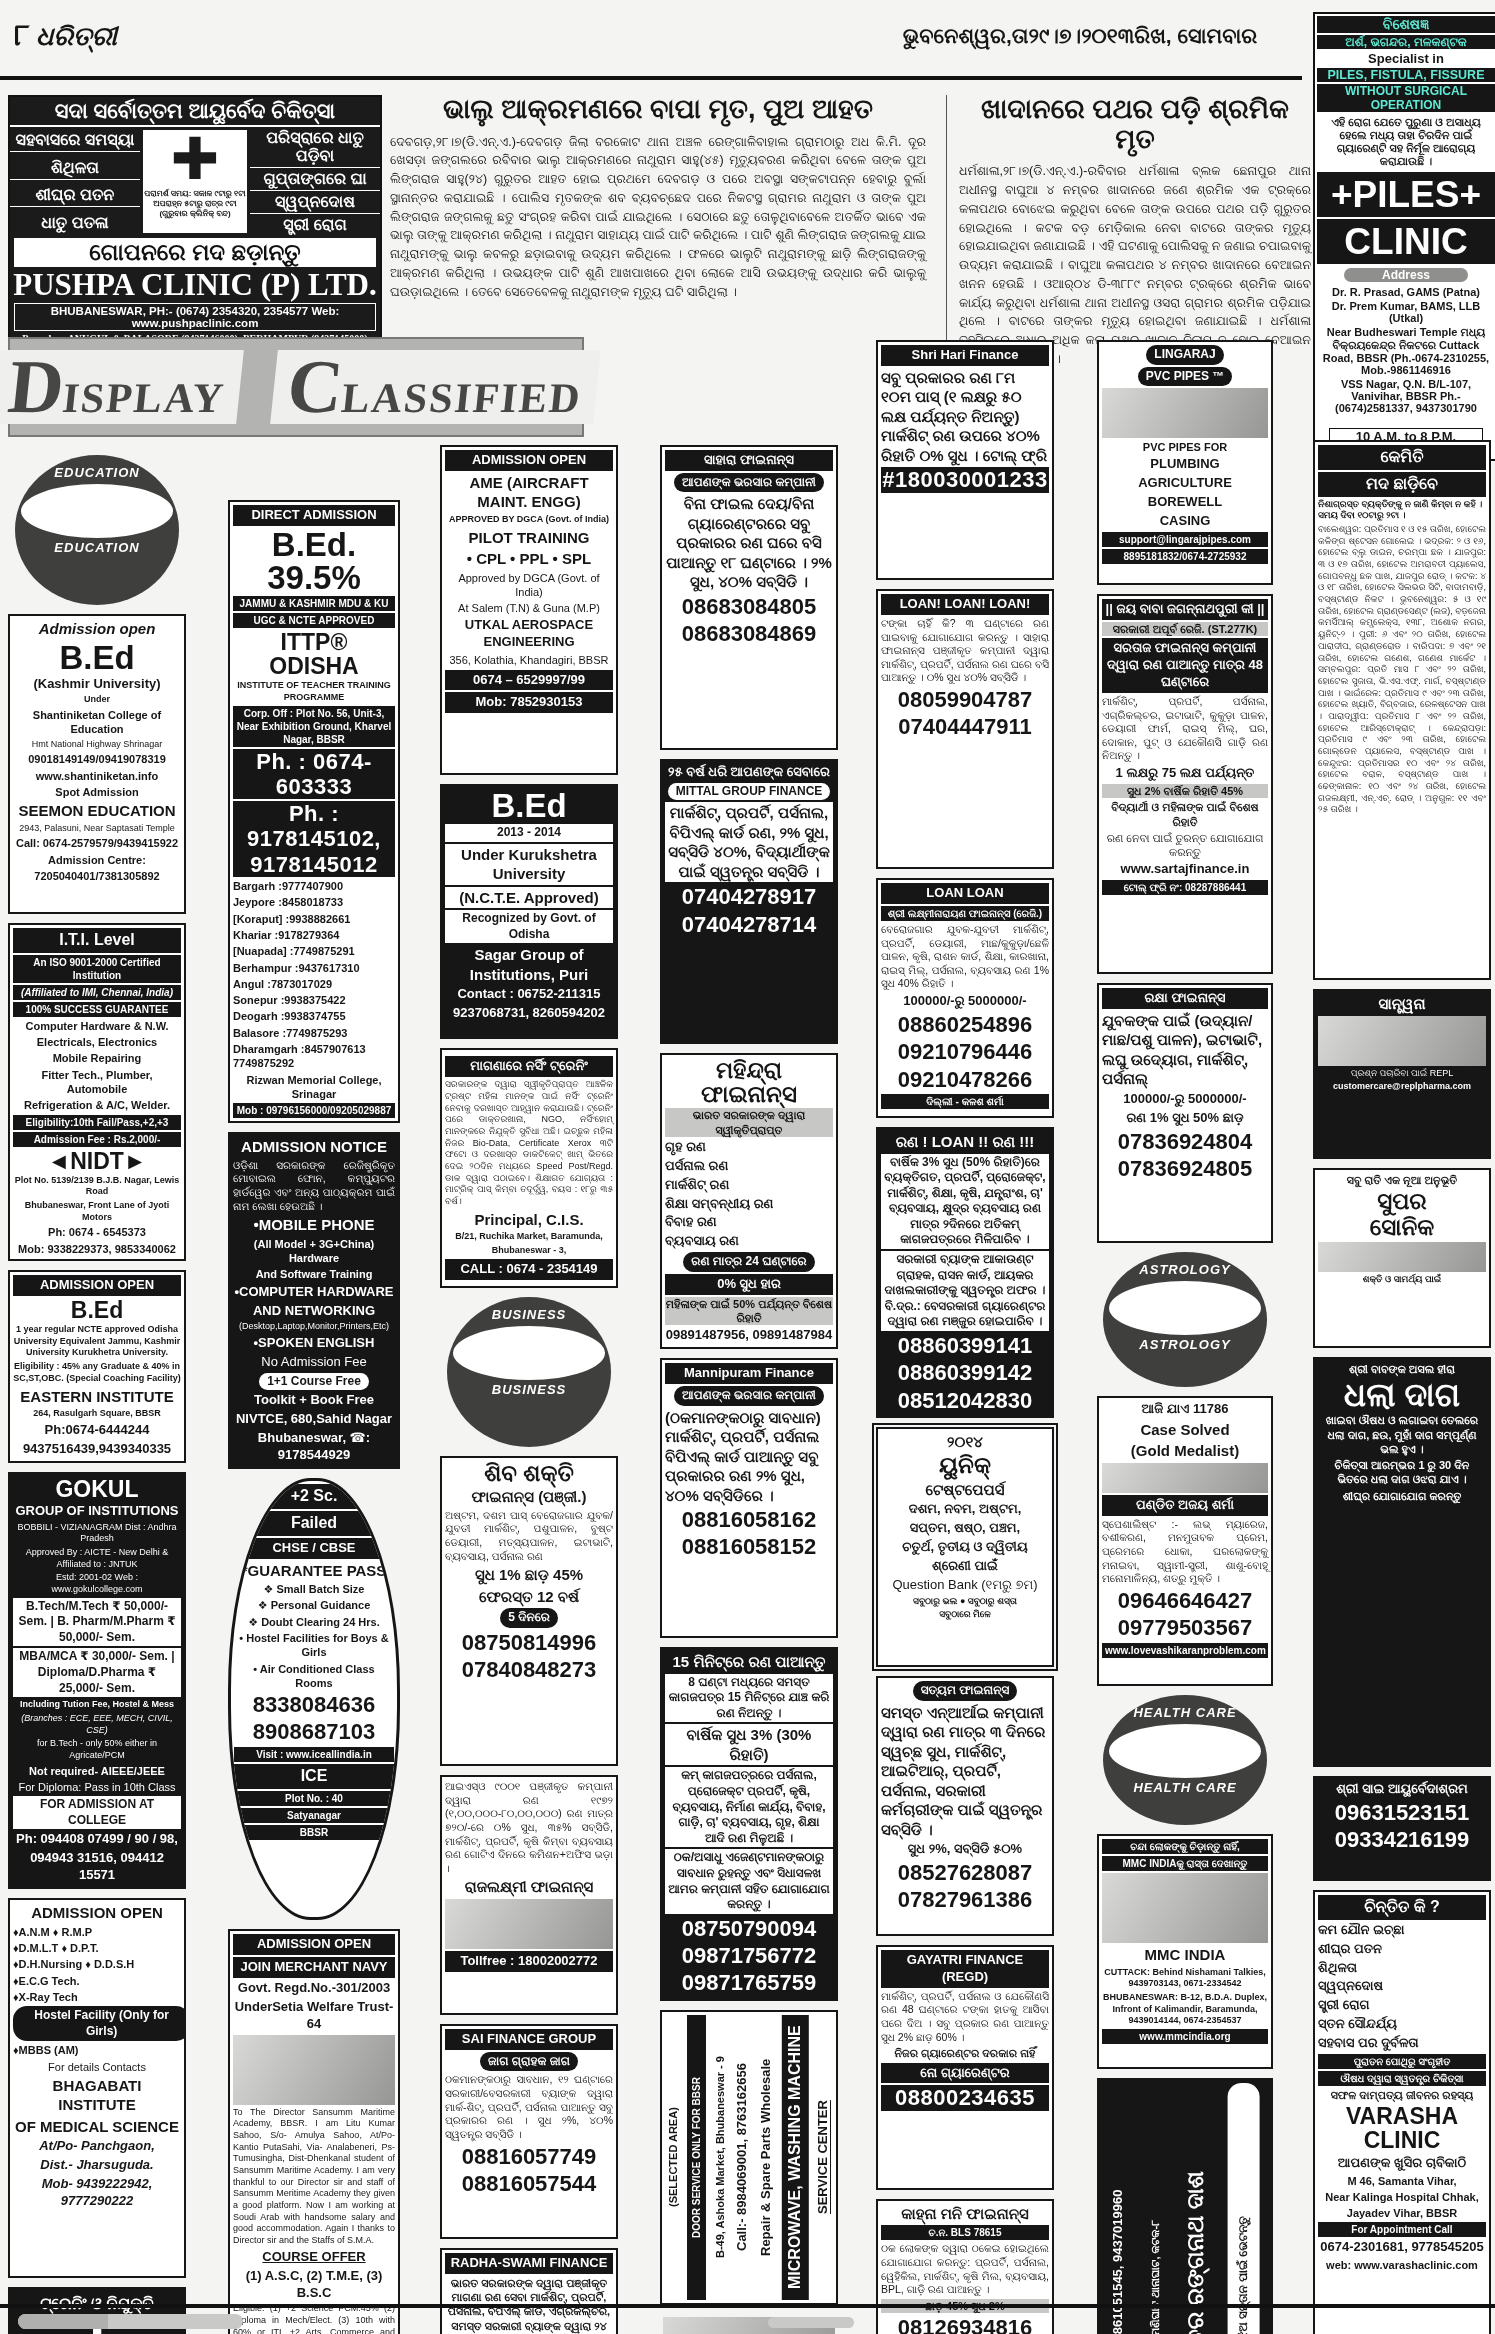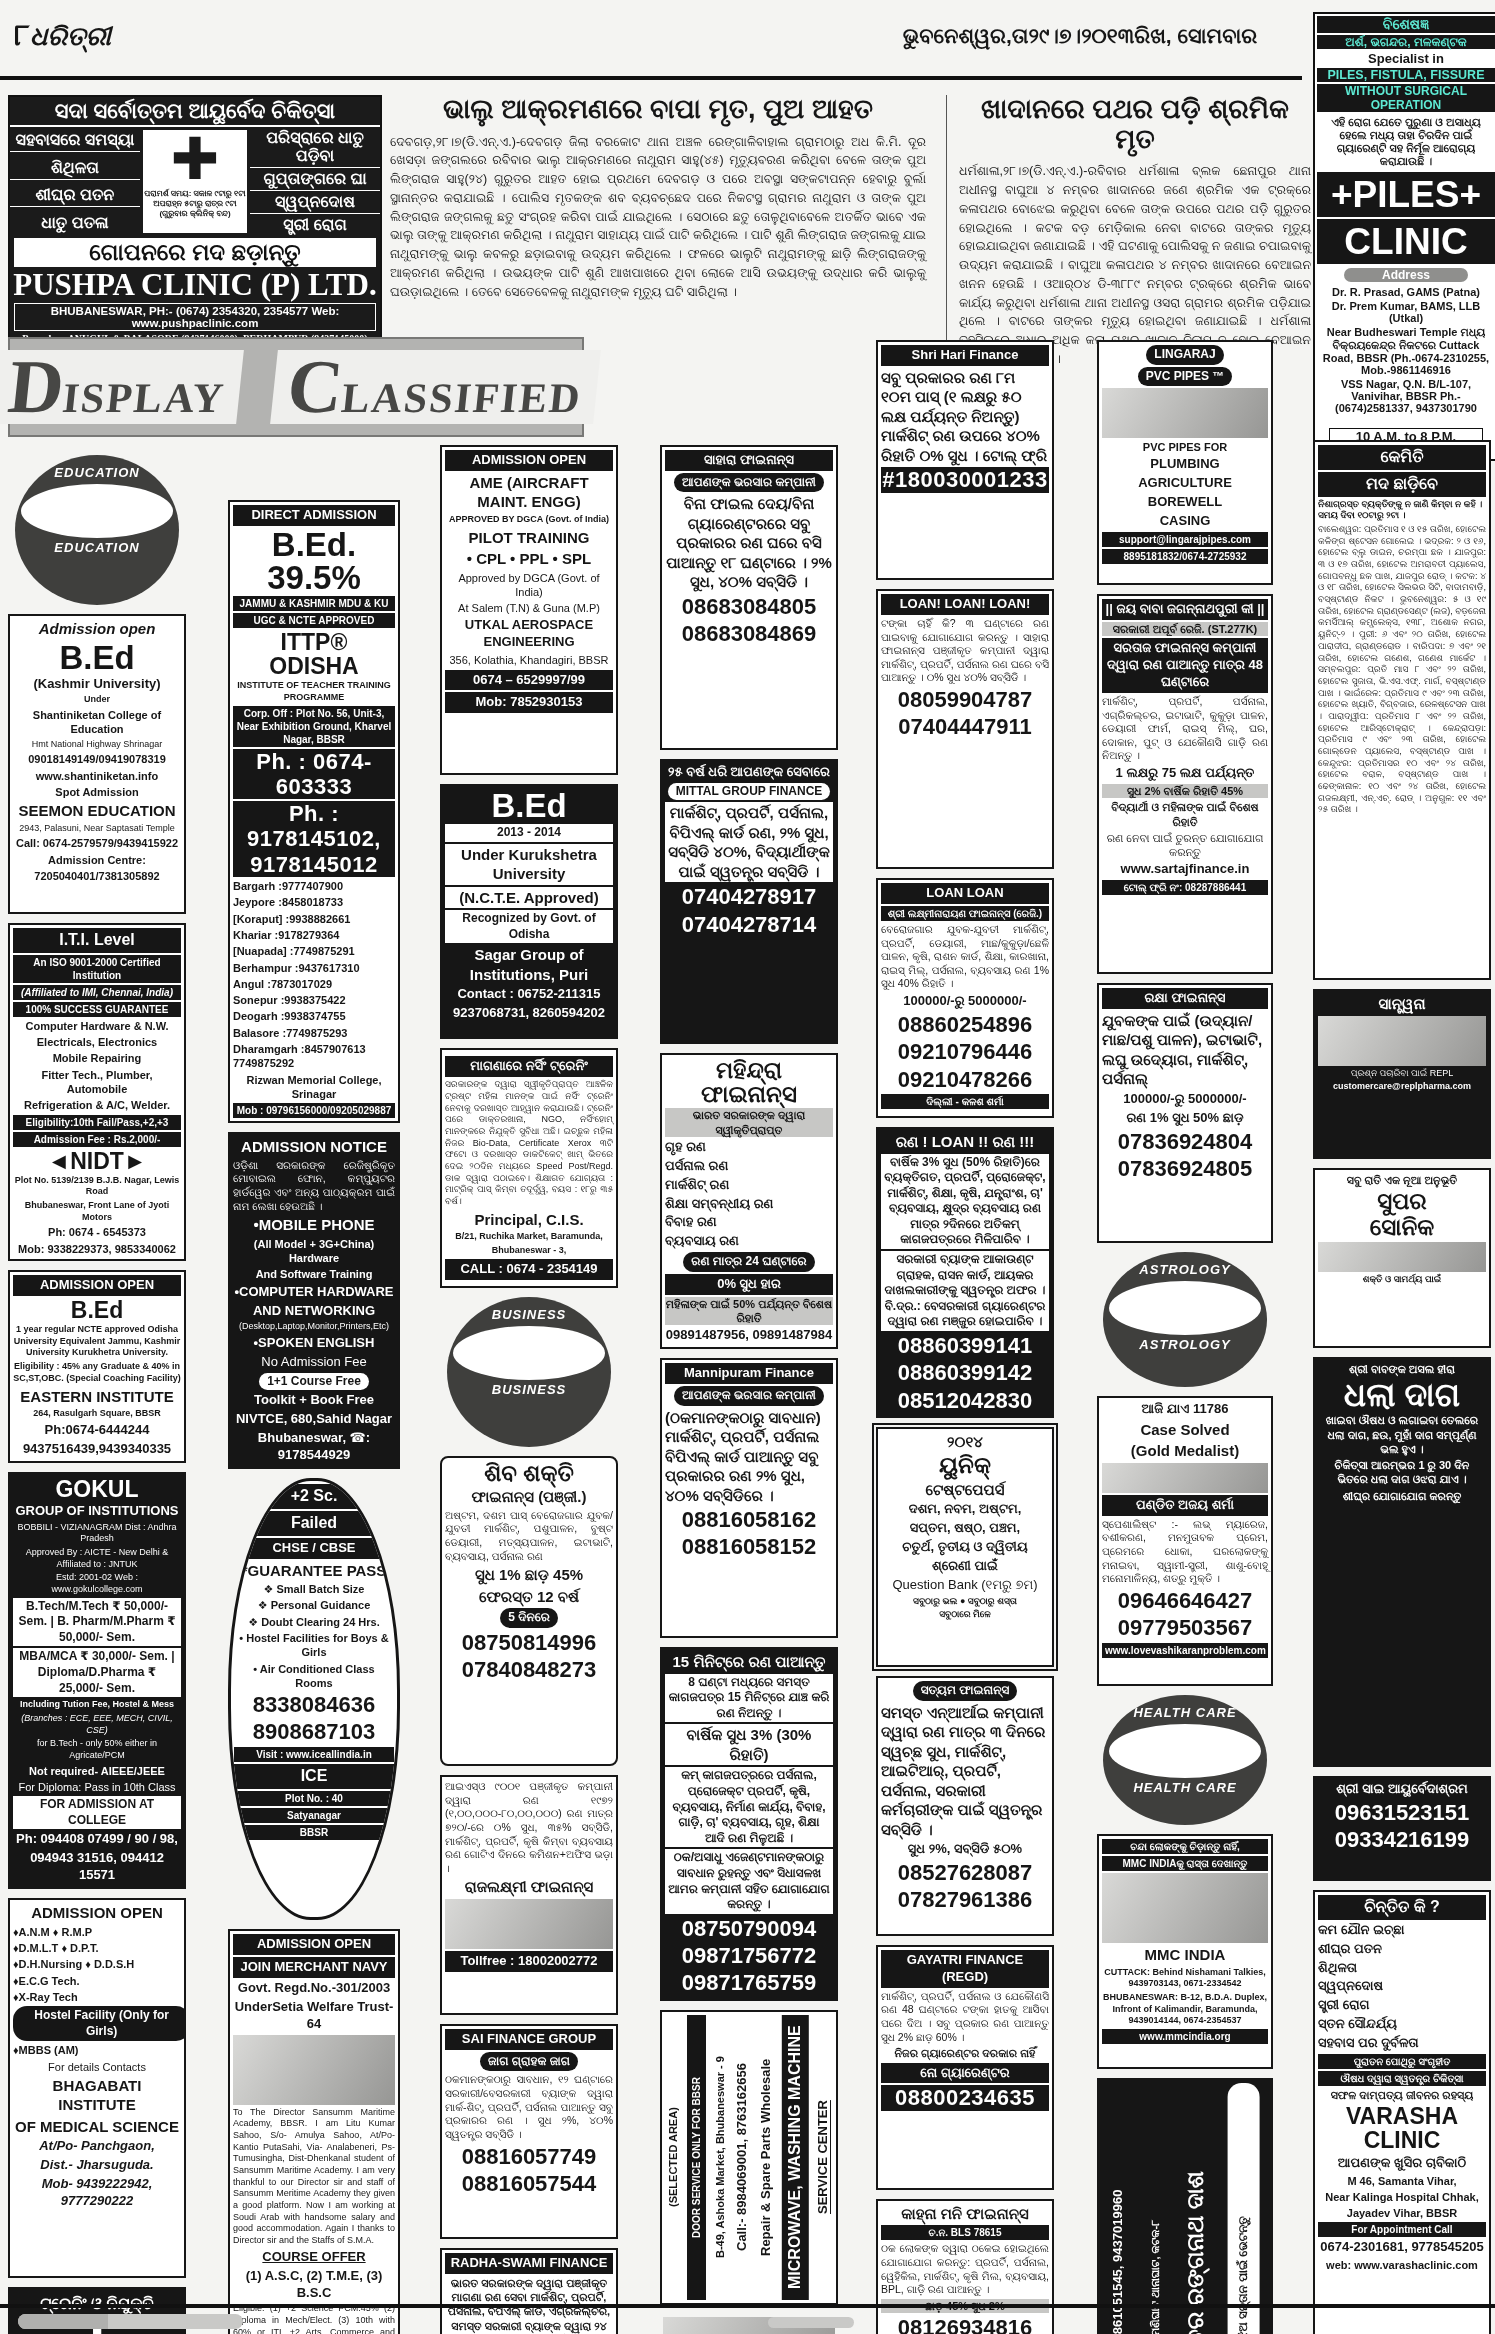--- a/index.html
+++ b/index.html
@@ -1,20 +1,20 @@
 <!DOCTYPE html>
 <html><head>
 <meta charset="utf-8">
 <style>
   html,body{margin:0;padding:0;background:#e8e8e6;}
   .page{position:relative;width:1495px;height:2334px;margin:0 auto;background:#f4f4f2;
         font-family:"Liberation Sans","DejaVu Sans",sans-serif;color:#161616;overflow:hidden;}
   
   .hdr-pageno{position:absolute;left:14px;top:18px;font-size:30px;font-weight:900;}
-  .hdr-paper{font-size:26px;font-weight:900;font-style:italic;}
+  .hdr-paper{font-size:26px;font-weight:900;font-style:italic;margin-left:6px;}
   .hdr-date{position:absolute;left:860px;top:24px;width:440px;text-align:center;font-size:21px;font-weight:900;}
   .hdr-rule{position:absolute;left:0;top:76px;width:1302px;height:4px;background:#111;}
   
   .pushpa{position:absolute;left:8px;top:95px;width:370px;height:240px;background:#1b1b1b;color:#fff;
           border:2px solid #111;display:flex;flex-direction:column;font-weight:800;}
   .pushpa .ttl{font-size:21px;text-align:center;border-bottom:2px solid #fff;padding:2px 0;}
   .pushpa .mid{flex:1;display:flex;align-items:stretch;}
   .pushpa .mcol{flex:1;display:flex;flex-direction:column;justify-content:space-around;font-size:16px;text-align:center;}
   .pushpa .mcol span{border-bottom:1px solid #fff;padding:2px 0;}
   .pushpa .mcol span:last-child{border-bottom:none;}
@@ -362,21 +362,21 @@
           <div class="l l-b2">Principal, C.I.S.</div>
           <div class="l l-t3b">B/21, Ruchika Market, Baramunda,</div>
           <div class="l l-t3b">Bhubaneswar - 3,</div>
           <div class="l l-wb">CALL : 0674 - 2354149</div>
         </div>
         <div class="ad logo" style="min-height: 130px;">
           <div class="l l-arc">BUSINESS</div>
           <div class="l l-ph l-lgmid"></div>
           <div class="l l-arc">BUSINESS</div>
         </div>
-        <div class="ad box" style="min-height: 300px; border-radius: 8px;">
+        <div class="ad box" style="min-height: 300px;">
           <div class="l l-b1">ଶିବ ଶକ୍ତି</div>
           <div class="l l-b2">ଫାଇନାନ୍ସ (ପଞ୍ଜୀ.)</div>
           <div class="l l-j2">ଅଷ୍ଟମ, ଦଶମ ପାସ୍ ବେରୋଜଗାର ଯୁବକ/ଯୁବତୀ ମାର୍କଶିଟ୍, ପଶୁପାଳନ, ବୁଷ୍ଟ ଡେୟାରୀ, ମତ୍ସ୍ୟପାଳନ, ଇଟାଭାଟି, ବ୍ୟବସାୟ, ପର୍ସନାଲ ରଣ</div>
           <div class="l l-b2">ସୁଧ 1% ଛାଡ଼ 45%</div>
           <div class="l l-b2">ଫେରସ୍ତ 12 ବର୍ଷ</div>
           <div class="l l-pill">5 ଦିନରେ</div>
           <div class="l l-numB">08750814996</div>
           <div class="l l-numB">07840848273</div>
         </div>
         <div class="ad box" style="min-height: 230px;">

